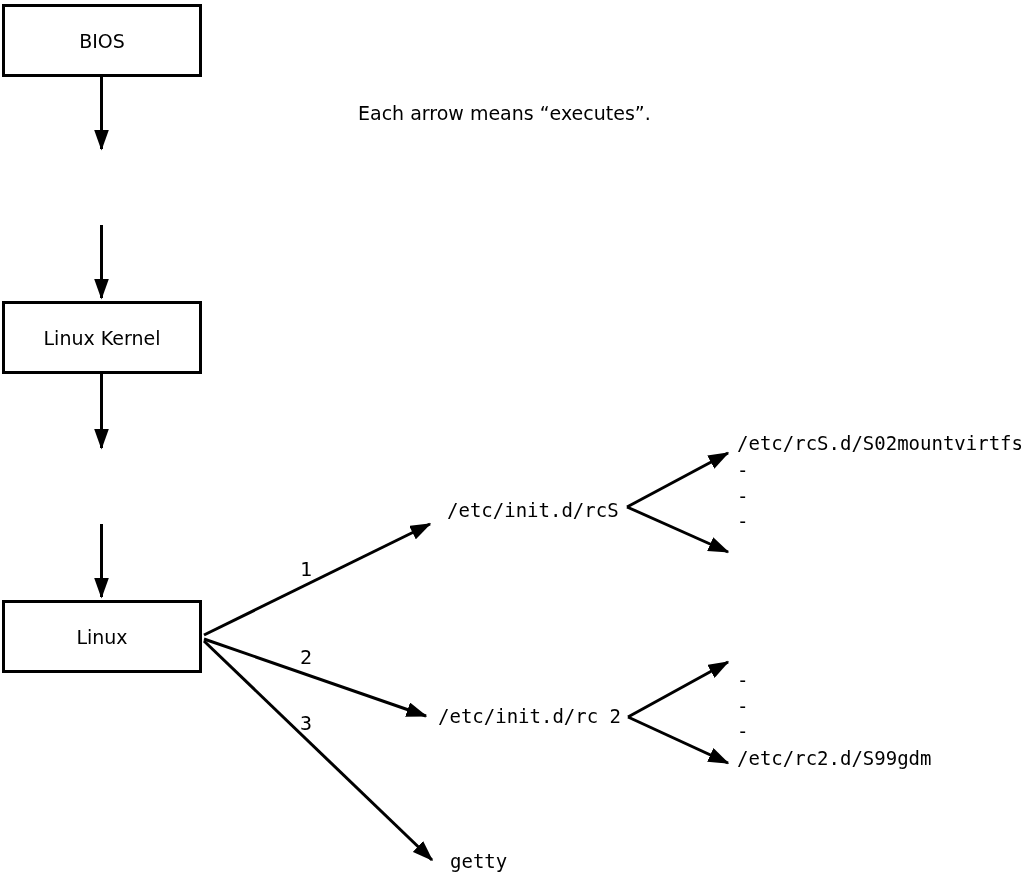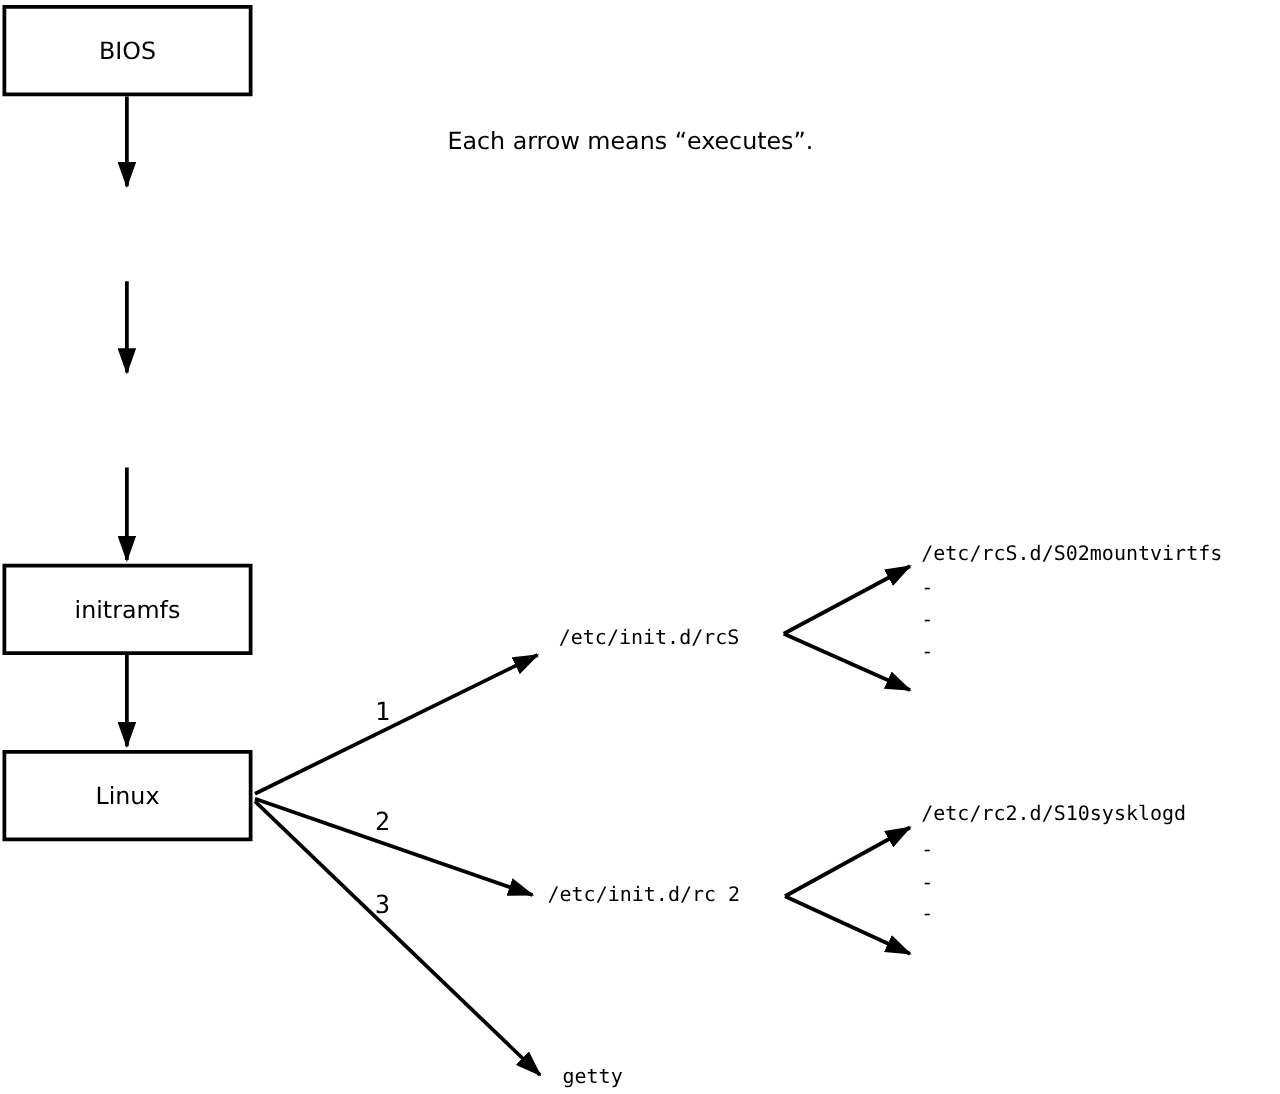--- a/index.html
+++ b/index.html
@@ -42,21 +42,21 @@
     position: absolute;
     left: 358px;
     top: 114px;
     transform: translateY(-55%);
     font-size: 19px;
     white-space: nowrap;
   }
   .mono {
     position: absolute;
     font-family: "DejaVu Sans Mono", "Liberation Mono", monospace;
-    font-size: 16px;
+    font-size: 19px;
     line-height: 1;
     transform: translateY(-50%);
     white-space: pre;
   }
   .branch-num {
     position: absolute;
     font-family: "DejaVu Sans Mono", "Liberation Mono", monospace;
     font-size: 20px;
     line-height: 1;
     transform: translate(-50%, -50%);
@@ -86,40 +86,40 @@
     <line x1="627" y1="507" x2="728" y2="453" stroke="#000" stroke-width="3" marker-end="url(#ah)"></line>
     <line x1="627" y1="507" x2="728" y2="552" stroke="#000" stroke-width="3" marker-end="url(#ah)"></line>
 
     <line x1="628" y1="717" x2="728" y2="662" stroke="#000" stroke-width="3" marker-end="url(#ah)"></line>
     <line x1="628" y1="717" x2="728" y2="763" stroke="#000" stroke-width="3" marker-end="url(#ah)"></line>
   </svg>
 
   <div class="box" style="top:4px">
       <span>BIOS</span>
     </div>
-  <div class="box" style="top:451px">
-      <span>initramfs</span>
+  <div class="box" style="top:301px">
+      <span>Linux Kernel</span>
     </div>
   <div class="box" style="top:600px">
       <span>Linux</span>
     </div>
 
   <div class="note">Each arrow means “executes”.</div>
 
   <div class="branch-num" style="left:306px; top:569px">1</div>
   <div class="branch-num" style="left:306px; top:657px">2</div>
   <div class="branch-num" style="left:306px; top:723px">3</div>
 
   <div class="mono" style="left:447px; top:510px">/etc/init.d/rcS</div>
   <div class="mono" style="left:438px; top:716px">/etc/init.d/rc 2</div>
   <div class="mono" style="left:450px; top:861px">getty</div>
 
   <div class="mono" style="left:737px; top:443px">/etc/rcS.d/S02mountvirtfs</div>
   <div class="mono" style="left:737px; top:470px">-</div>
   <div class="mono" style="left:737px; top:496px">-</div>
   <div class="mono" style="left:737px; top:521px">-</div>
 
-  <div class="mono" style="left:737px; top:651px">/etc/rc2.d/S10sysklogd</div>
   <div class="mono" style="left:737px; top:680px">-</div>
   <div class="mono" style="left:737px; top:706px">-</div>
   <div class="mono" style="left:737px; top:731px">-</div>
+  <div class="mono" style="left:737px; top:758px">/etc/rc2.d/S99gdm</div>
 
 </div>
 
 </body></html>

